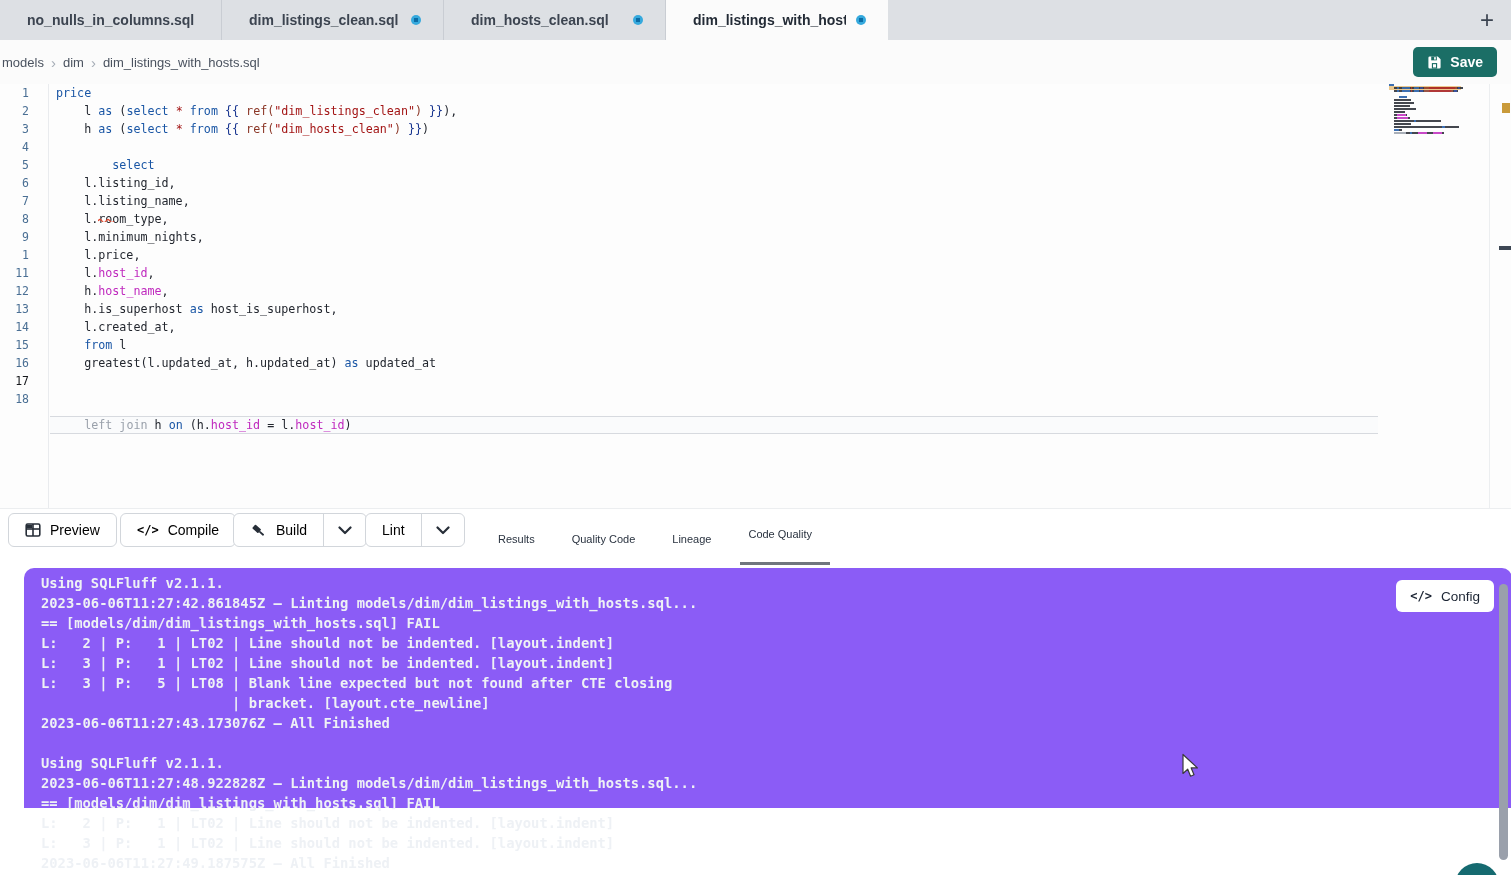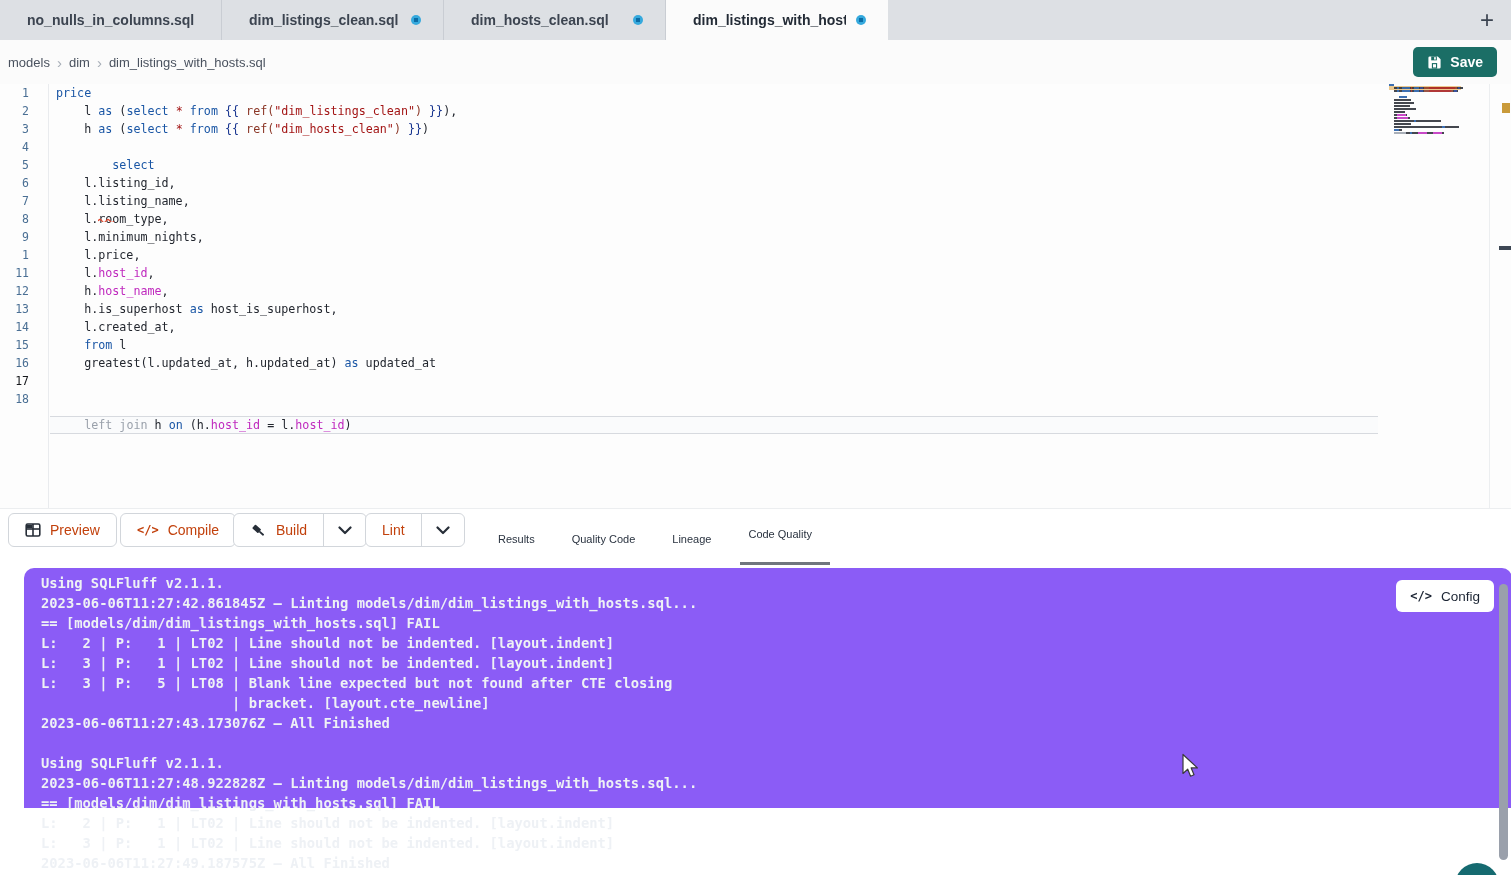--- a/index.html
+++ b/index.html
@@ -17,21 +17,21 @@
   .tab.active { background:#fbfbfb; border-right:none; }
   .tab.active .tab-label { color:#232b36; }
   .dirty-dot { width:10px; height:10px; border-radius:50%; flex:none; margin-left:10px;
     background:radial-gradient(circle, #0b6ca5 0 34%, #35a9dd 34% 100%); }
   #new-tab-btn { position:absolute; right:8px; top:4px; width:32px; height:32px;
     display:flex; align-items:center; justify-content:center; font-size:24px;
     color:#3b4450; cursor:pointer; }
 
   
   #breadcrumb-bar { position:absolute; left:0; top:40px; width:1511px; height:44px;
-    background:#fbfbfb; display:flex; align-items:center; padding-left:8px; }
+    background:#fbfbfb; display:flex; align-items:center; padding-left:2px; }
   .crumb { font-size:13px; color:#4a525f; }
   .crumb-sep { font-size:15px; color:#a6adb7; margin:0 7px; }
   #save-btn { position:absolute; right:14px; top:47px; height:30px; padding:0 14px;
     border-radius:5px; display:flex; align-items:center; gap:8px; cursor:pointer;
     background:#1b6e66; color:#fff; font-size:14px; font-weight:700; border:none; }
 
   
   #editor { position:absolute; left:0; top:84px; width:1511px; height:424px;
     background:#fdfdfd; }
   #gutter { position:absolute; left:0; top:0; width:49px; height:100%;
@@ -64,21 +64,21 @@
   #overview-warning-marker { position:absolute; right:1px; top:19px; width:8px;
     height:10px; background:#c99a3a; }
   #scroll-position-marker { position:absolute; right:0; top:162px; width:12px;
     height:4px; background:#3d4754; }
 
   
   #toolbar { position:absolute; left:0; top:508px; width:1511px; height:60px;
     background:#fff; border-top:1px solid #eceef0; }
   .tool-btn { position:absolute; top:4px; height:34px; background:#fff;
     border:1px solid #d2d6db; border-radius:6px; display:flex; align-items:center;
-    cursor:pointer; color:#c2410c; font-size:14px; font-weight:500; }
+    cursor:pointer; color:#000000; font-size:14px; font-weight:500; }
   .tool-btn .seg { display:flex; align-items:center; gap:9px; padding:0 16px; height:100%; }
   .tool-btn .seg.chev { padding:0 14px; border-left:1px solid #d2d6db; }
   .icon-glyph { font-family:"DejaVu Sans Mono", monospace; font-weight:700; font-size:12px; }
   #panel-tabs { position:absolute; left:496px; top:0; height:60px; display:flex;
     align-items:center; gap:33px; }
   .panel-tab { font-size:11px; color:#2a3340; cursor:pointer; position:relative;
     padding:6px 2px; }
   .panel-tab.active { transform:translateY(-5px); }
   .panel-tab.active::after { content:""; position:absolute; left:-6px; right:-16px;
     top:40px; height:3px; background:#70767f; }

